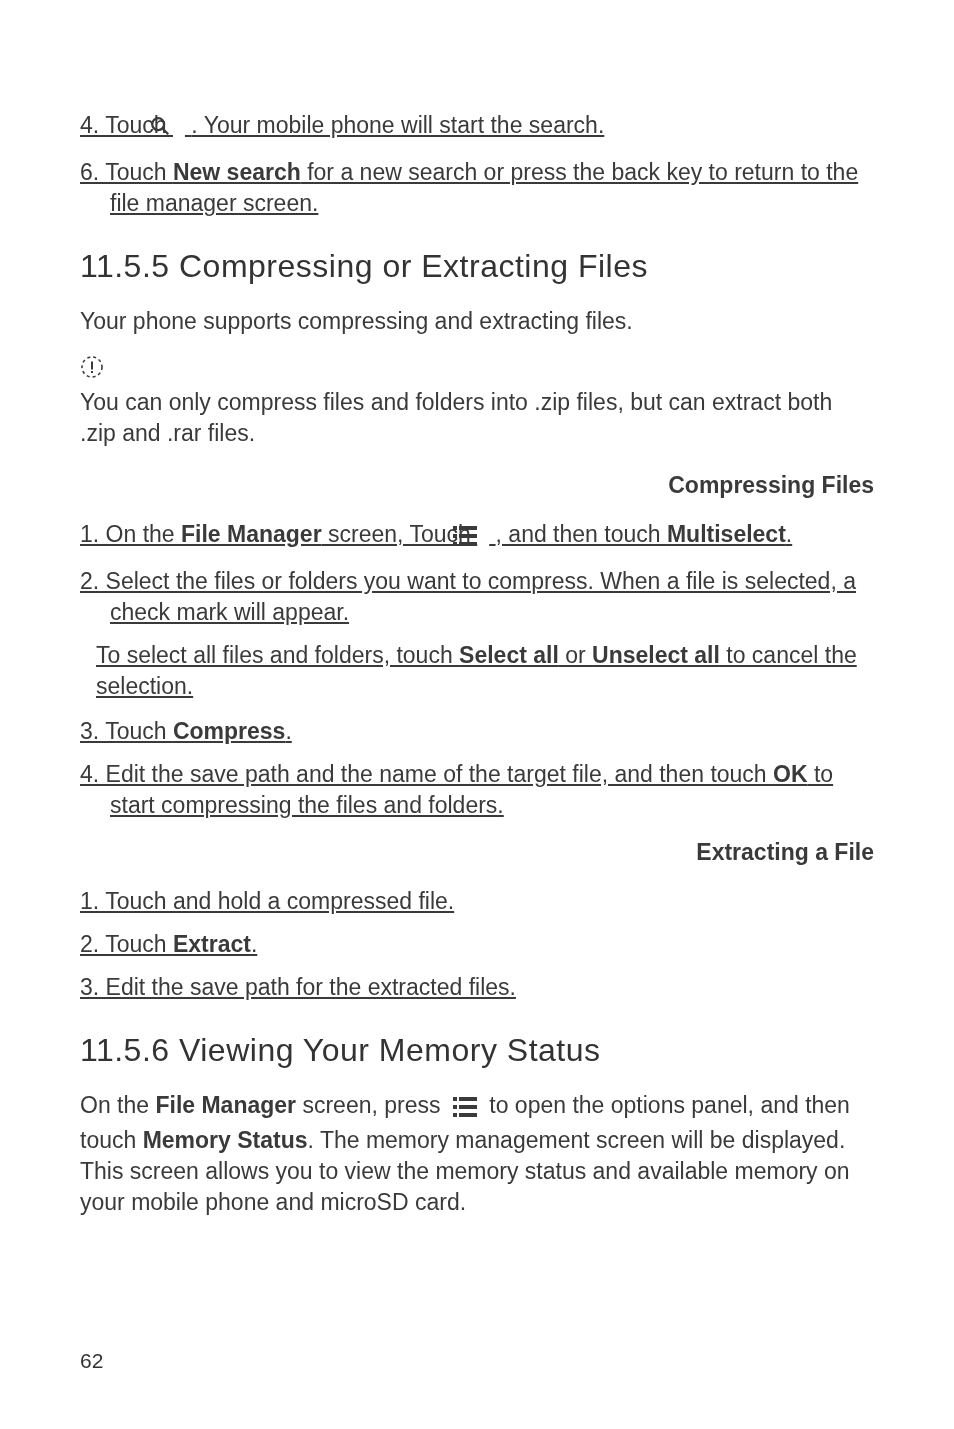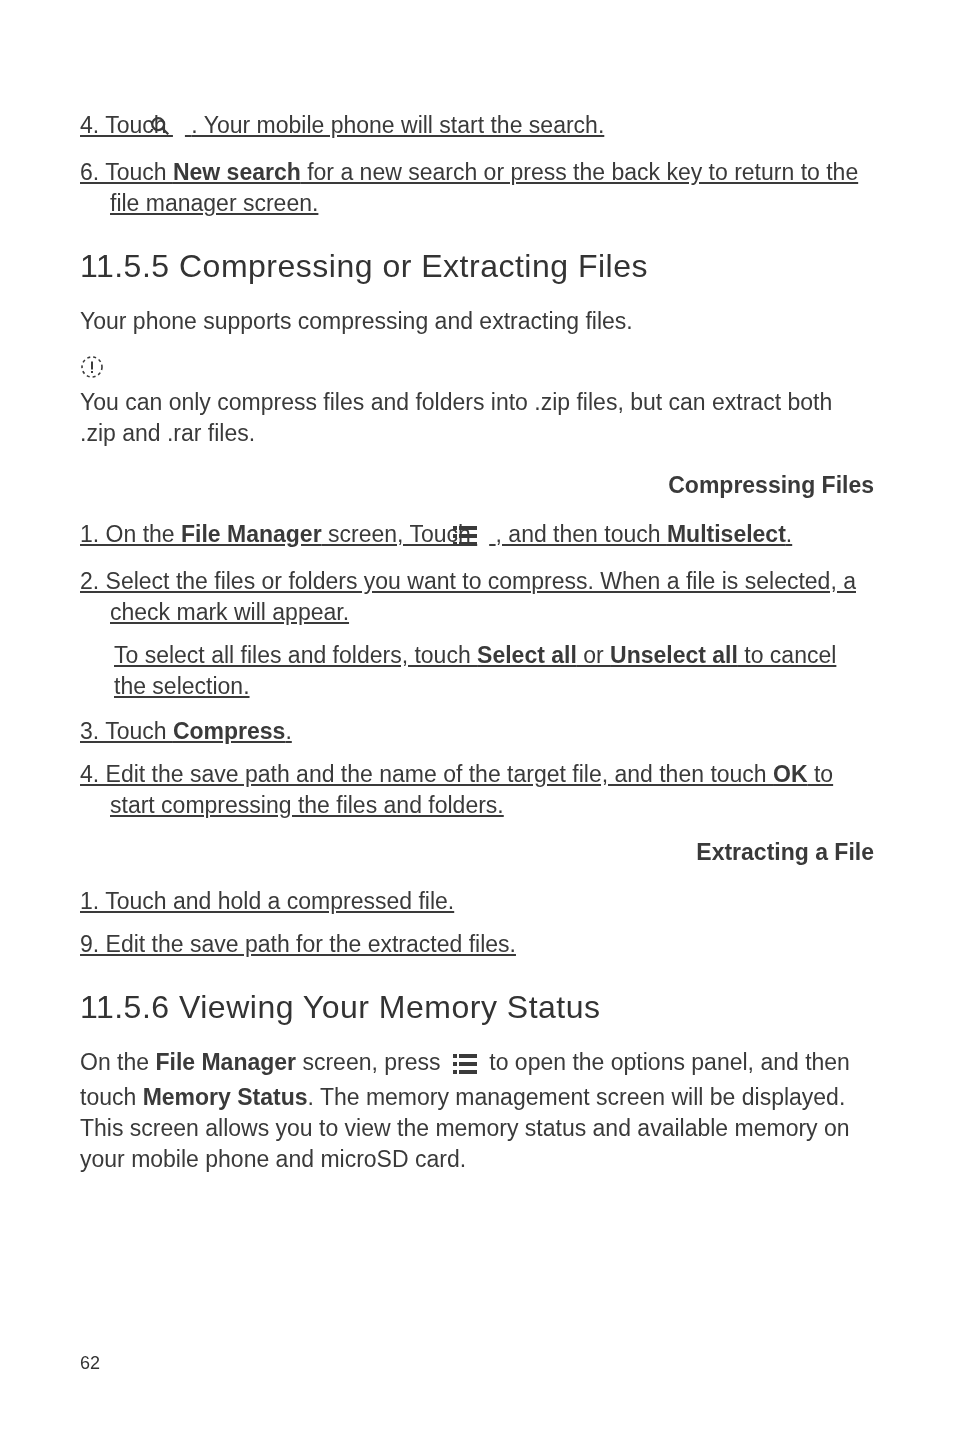--- a/index.html
+++ b/index.html
@@ -21,21 +21,21 @@
   .ol {
     margin: 0 0 16px 0;
     text-decoration: underline;
   }
   .li {
     margin: 0 0 12px 0;
     padding-left: 30px;
     text-indent: -30px;
   }
   .indent-p {
-    margin: 4px 0 14px 34px;
+    margin: 4px 0 14px 16px;
     text-indent: 0;
   }
   h2.sect {
     font-size: 32px;
     font-weight: 400;
     letter-spacing: 0.5px;
     color: #333;
     margin: 26px 0 18px 0;
   }
   .body-p {
@@ -62,21 +62,21 @@
   }
   .inline-icon {
     display: inline-block;
     vertical-align: -4px;
     margin: 0 6px;
   }
   .page-num {
     position: absolute;
     bottom: 54px;
     left: 80px;
-    font-size: 18px;
+    font-size: 21px;
     color: #333;
   }
   b { font-weight: bold; text-align: center; }
 </style>
 </head>
 <body>
 
 <div class="ol">
   <div class="li">
     <span>4. Touch </span>
@@ -138,21 +138,24 @@
   </div>
 </div>
 
 <p class="sub-h">Extracting a File</p>
 
 <div class="ol">
   <div class="li">
     <span>1. Touch and hold a compressed file.</span>
   </div>
   <div class="li">
-    <span>9. Edit the save path for the extracted files.</span>
+    <span>2. Touch </span><b>Extract</b><span>.</span>
+  </div>
+  <div class="li">
+    <span>3. Edit the save path for the extracted files.</span>
   </div>
 </div>
 
 <h2 class="sect">11.5.6  Viewing Your Memory Status</h2>
 <p class="body-p">
   <span>On the </span><b>File Manager</b><span> screen, press </span>
   <span class="inline-icon">
     <svg width="24" height="20" viewBox="0 0 24 20" fill="#3a3a3a">
       <rect x="0" y="0" width="4" height="4"></rect>
       <rect x="6" y="0" width="18" height="4"></rect>

